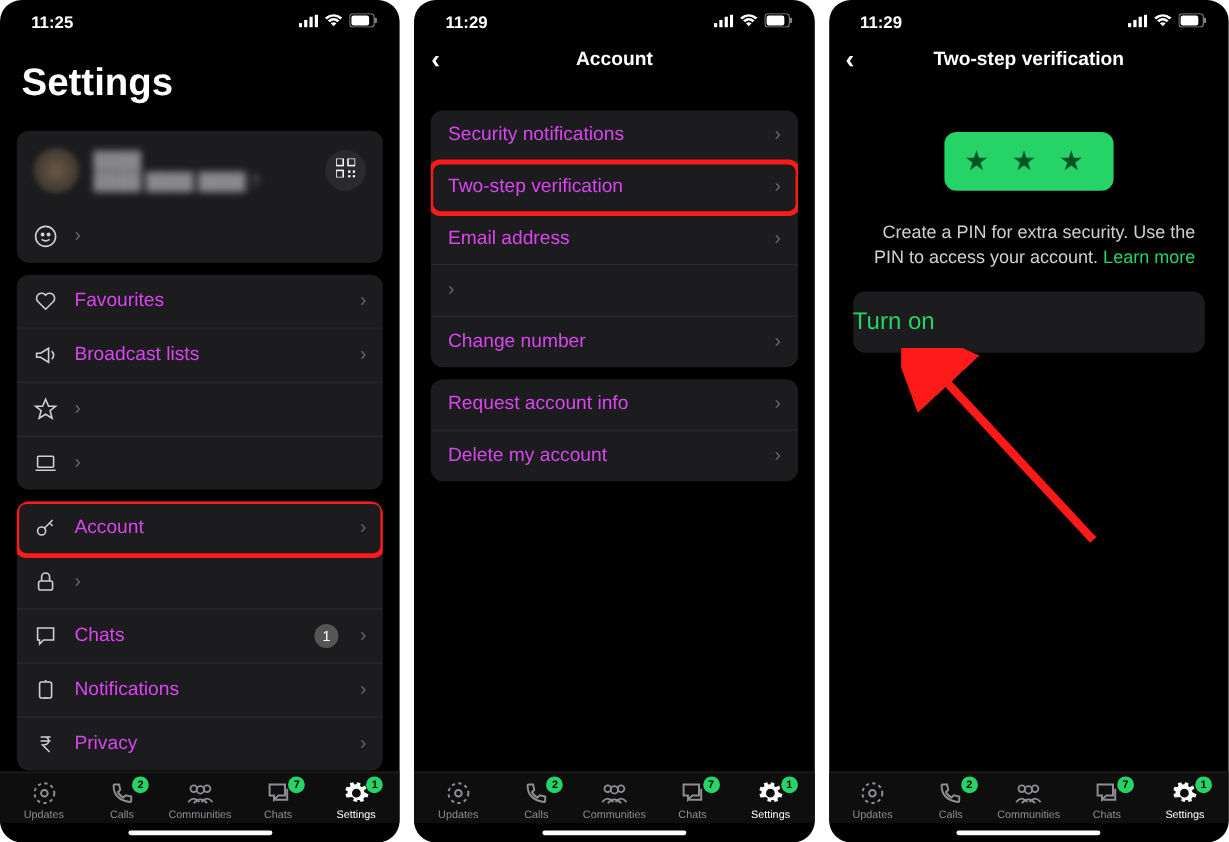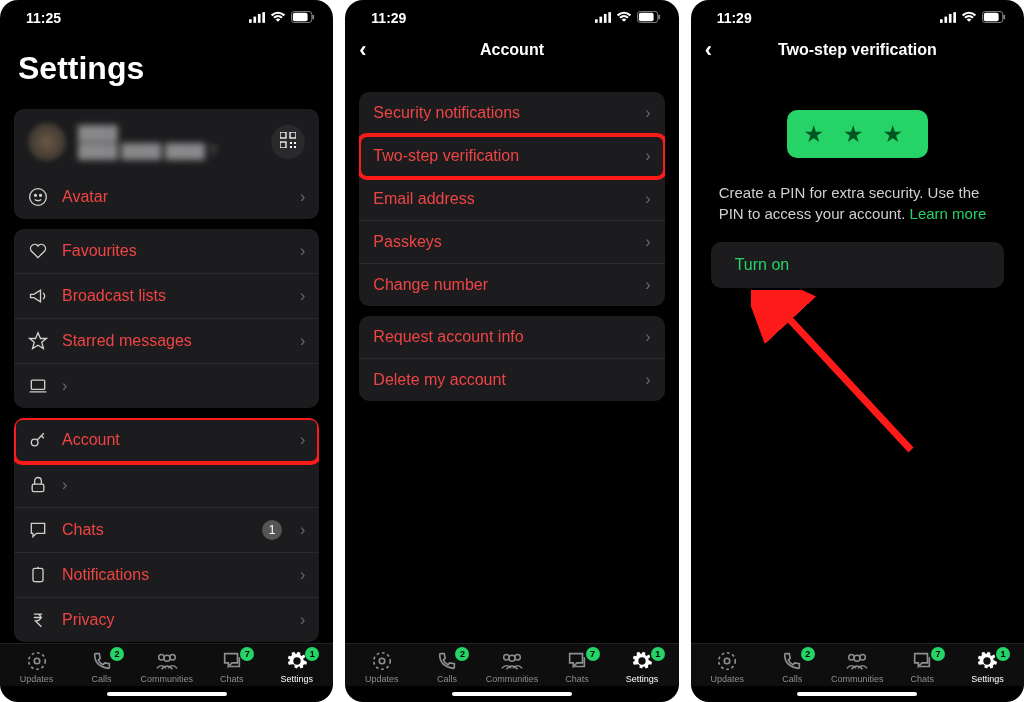--- a/index.html
+++ b/index.html
@@ -81,21 +81,21 @@
     height:20px;
     display:flex;
     align-items:center;
     justify-content:center;
     color:#cfcfd0;
     flex-shrink:0;
   }
   .row .label {
     flex:1;
     font-size:16px;
-    color:#ef4444;
+    color:#d946ef;
   }
   .row .chev {
     color:#6a6a6c;
     font-size:16px;
   }
   .row .badge {
     background:#555;
     color:#fff;
     border-radius:10px;
     min-width:20px;
@@ -191,29 +191,30 @@
     font-size:20px;
     letter-spacing:8px;
     width:fit-content;
     font-weight:700;
   }
   .desc-text {
     color:#d0d0d2;
     font-size:15px;
     line-height:1.4;
     padding: 0 18px 18px;
+    text-align: right;
   }
   .desc-text .learn { color:#25d366; }
   .turn-on-row {
     background:#1c1c1e;
     border-radius:10px;
     margin: 0 10px;
-    padding:14px 24px;
+    padding:14px 0;
     color:#25d366;
-    font-size:16px;
+    font-size:20px;
   }
   
   .arrow-annot {
     position:absolute;
     pointer-events:none;
   }
 </style>
 </head>
 <body>
 
@@ -260,21 +261,20 @@
       </div>
       <div class="row">
         <span class="icon">
             <svg width="20" height="20" viewBox="0 0 24 24" fill="none" stroke="#cfcfd0" stroke-width="1.6">
               <circle cx="12" cy="12" r="10"></circle>
               <circle cx="9" cy="10" r="1.2" fill="#cfcfd0"></circle>
               <circle cx="15" cy="10" r="1.2" fill="#cfcfd0"></circle>
               <path d="M8 15 Q12 18 16 15"></path>
             </svg>
           </span>
-        <span class="label">Avatar</span>
         <span class="chev">›</span>
       </div>
     </div>
 
     <div class="group">
       <div class="row">
         <span class="icon">
             <svg width="20" height="20" viewBox="0 0 24 24" fill="none" stroke="#cfcfd0" stroke-width="1.6">
               <path d="M12 20 L4 12 A5 5 0 0 1 12 6 A5 5 0 0 1 20 12 Z"></path>
             </svg>
@@ -291,21 +291,20 @@
           </span>
         <span class="label">Broadcast lists</span>
         <span class="chev">›</span>
       </div>
       <div class="row">
         <span class="icon">
             <svg width="20" height="20" viewBox="0 0 24 24" fill="none" stroke="#cfcfd0" stroke-width="1.6">
               <path d="M12 2 L15 9 L22 9 L16.5 13.5 L18.5 21 L12 17 L5.5 21 L7.5 13.5 L2 9 L9 9 Z"></path>
             </svg>
           </span>
-        <span class="label">Starred messages</span>
         <span class="chev">›</span>
       </div>
       <div class="row">
         <span class="icon">
             <svg width="20" height="20" viewBox="0 0 24 24" fill="none" stroke="#cfcfd0" stroke-width="1.6">
               <rect x="4" y="5" width="16" height="11" rx="1"></rect>
               <path d="M2 19 H22"></path>
             </svg>
           </span>
         <span class="chev">›</span>
@@ -451,21 +450,20 @@
       </div>
       <div class="row highlight">
         <span class="label">Two-step verification</span>
         <span class="chev">›</span>
       </div>
       <div class="row">
         <span class="label">Email address</span>
         <span class="chev">›</span>
       </div>
       <div class="row">
-        <span class="label">Passkeys</span>
         <span class="chev">›</span>
       </div>
       <div class="row">
         <span class="label">Change number</span>
         <span class="chev">›</span>
       </div>
     </div>
     <div class="group">
       <div class="row">
         <span class="label">Request account info</span>

